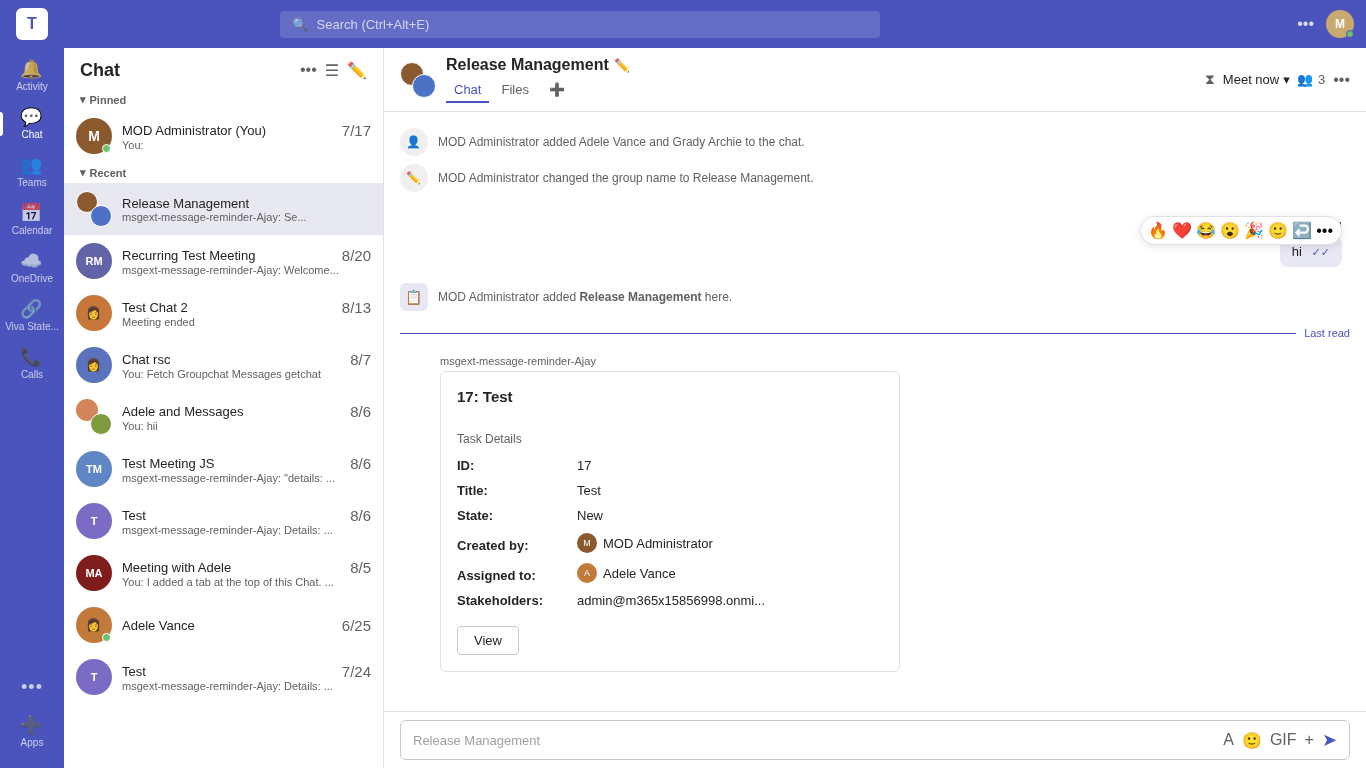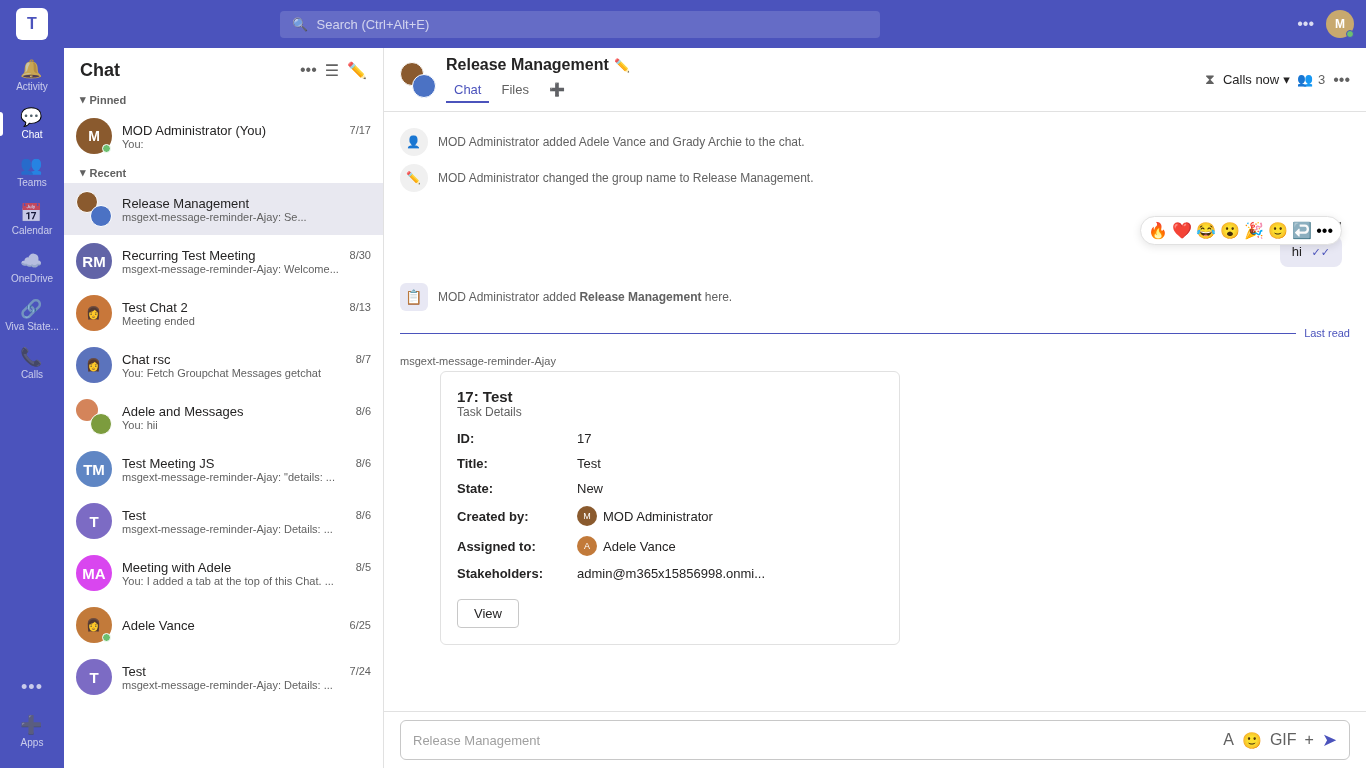--- a/index.html
+++ b/index.html
@@ -163,21 +163,21 @@
       width: 36px; height: 36px;
       border-radius: 50%;
       flex-shrink: 0;
       position: relative;
       overflow: visible;
     }
     .avatar-circle {
       width: 36px; height: 36px;
       border-radius: 50%;
       display: flex; align-items: center; justify-content: center;
-      font-size: 15px;
+      font-size: 11px;
       font-weight: 600;
       color: white;
     }
     .avatar-green-dot {
       position: absolute;
       bottom: 1px; right: 1px;
       width: 9px; height: 9px;
       background: #6cc070;
       border-radius: 50%;
       border: 1.5px solid white;
@@ -202,21 +202,21 @@
       align-items: center;
     }
     .chat-name {
       font-size: 13px;
       font-weight: 500;
       color: #252424;
       white-space: nowrap;
       overflow: hidden;
       text-overflow: ellipsis;
     }
-    .chat-date { font-size: 11px; color: #616161; flex-shrink: 0; margin-left: 0; }
+    .chat-date { font-size: 15px; color: #616161; flex-shrink: 0; margin-left: 0; }
     .chat-preview {
       font-size: 11px;
       color: #616161;
       white-space: nowrap;
       overflow: hidden;
       text-overflow: ellipsis;
     }
     .chat-more { color: #616161; font-size: 14px; opacity: 0; }
 
     
@@ -354,23 +354,23 @@
 
     
     .task-card {
       background: white;
       border: 1px solid #e1e1e1;
       border-radius: 6px;
       padding: 16px;
       max-width: 460px;
       margin-left: 40px;
     }
-    .task-title { font-size: 15px; font-weight: 600; color: #252424; margin-bottom: 0; }
+    .task-title { font-size: 15px; font-weight: 600; color: #252424; margin-bottom: 27px; }
     .task-subtitle { font-size: 12px; color: #616161; margin-bottom: 12px; font-weight: 500; }
-    .task-row { display: flex; margin-bottom: 10px; align-items: center; }
+    .task-row { display: flex; margin-bottom: 10px; align-items: flex-end; }
     .task-label { width: 120px; font-size: 13px; font-weight: 600; color: #252424; }
     .task-value { font-size: 13px; color: #252424; display: flex; align-items: center; gap: 6px; }
     .task-avatar-small {
       width: 20px; height: 20px;
       border-radius: 50%;
       background: #8a5a2e;
       display: flex; align-items: center; justify-content: center;
       font-size: 9px; color: white;
     }
     .view-btn {
@@ -536,21 +536,21 @@
       <span class="chat-more">•••</span>
     </div>
 
     <div class="chat-item">
       <div class="chat-avatar">
         <div class="avatar-circle" style="background:#6264a7;">RM</div>
       </div>
       <div class="chat-info">
         <div class="chat-name-row">
           <span class="chat-name">Recurring Test Meeting</span>
-          <span class="chat-date">8/30</span>
+          <span class="chat-date">8/20</span>
         </div>
         <div class="chat-preview">msgext-message-reminder-Ajay: Welcome...</div>
       </div>
     </div>
 
     <div class="chat-item">
       <div class="chat-avatar">
         <div class="avatar-circle" style="background:#c8773a;font-size:12px;">👩</div>
       </div>
       <div class="chat-info">
@@ -612,21 +612,21 @@
         <div class="chat-name-row">
           <span class="chat-name">Test</span>
           <span class="chat-date">8/6</span>
         </div>
         <div class="chat-preview">msgext-message-reminder-Ajay: Details: ...</div>
       </div>
     </div>
 
     <div class="chat-item">
       <div class="chat-avatar">
-        <div class="avatar-circle" style="background:#d946ef;">MA</div>
+        <div class="avatar-circle" style="background:#7f1d1d;">MA</div>
       </div>
       <div class="chat-info">
         <div class="chat-name-row">
           <span class="chat-name">Meeting with Adele</span>
           <span class="chat-date">8/5</span>
         </div>
         <div class="chat-preview">You: I added a tab at the top of this Chat. ...</div>
       </div>
     </div>
 
@@ -676,21 +676,21 @@
         </div>
         <div class="chat-tabs">
           <div class="chat-tab active">Chat</div>
           <div class="chat-tab">Files</div>
           <div class="chat-tab">➕</div>
         </div>
       </div>
       <div class="chat-header-actions">
         <span style="font-size:14px; color:#616161;">⧗</span>
         <button class="meet-now-btn">
-          <span>Calls now</span>
+          <span>Meet now</span>
           <span>▾</span>
         </button>
         <div class="participants-btn">
           <span>👥</span>
           <span>3</span>
         </div>
         <span style="cursor:pointer;font-size:16px;color:#616161;">•••</span>
       </div>
     </div>
 
@@ -738,21 +738,21 @@
           </span>
         </div>
       </div>
 
       <div class="last-read-divider">
         <div class="last-read-line"></div>
         <span class="last-read-label">Last read</span>
       </div>
 
       <div style="position:relative;margin-bottom:8px;">
-        <div style="display:flex;align-items:flex-start;gap:4px;margin-bottom:4px;">
+        <div style="display:flex;align-items:flex-start;gap:4px;margin-left:40px;margin-bottom:4px;">
           <span style="font-size:11px;color:#616161;">msgext-message-reminder-Ajay</span>
         </div>
 
         <div class="task-card">
           <div class="task-title">17: Test</div>
           <div class="task-subtitle">Task Details</div>
 
           <div class="task-row">
             <span class="task-label">ID:</span>
             <span class="task-value">17</span>

